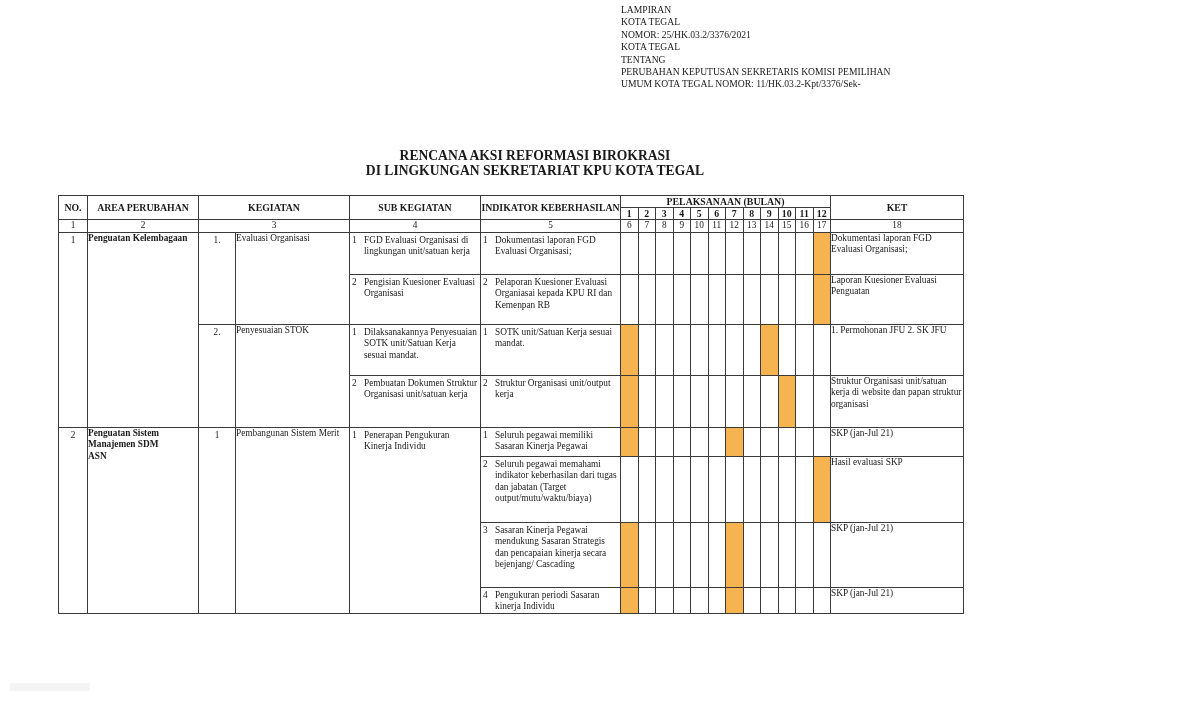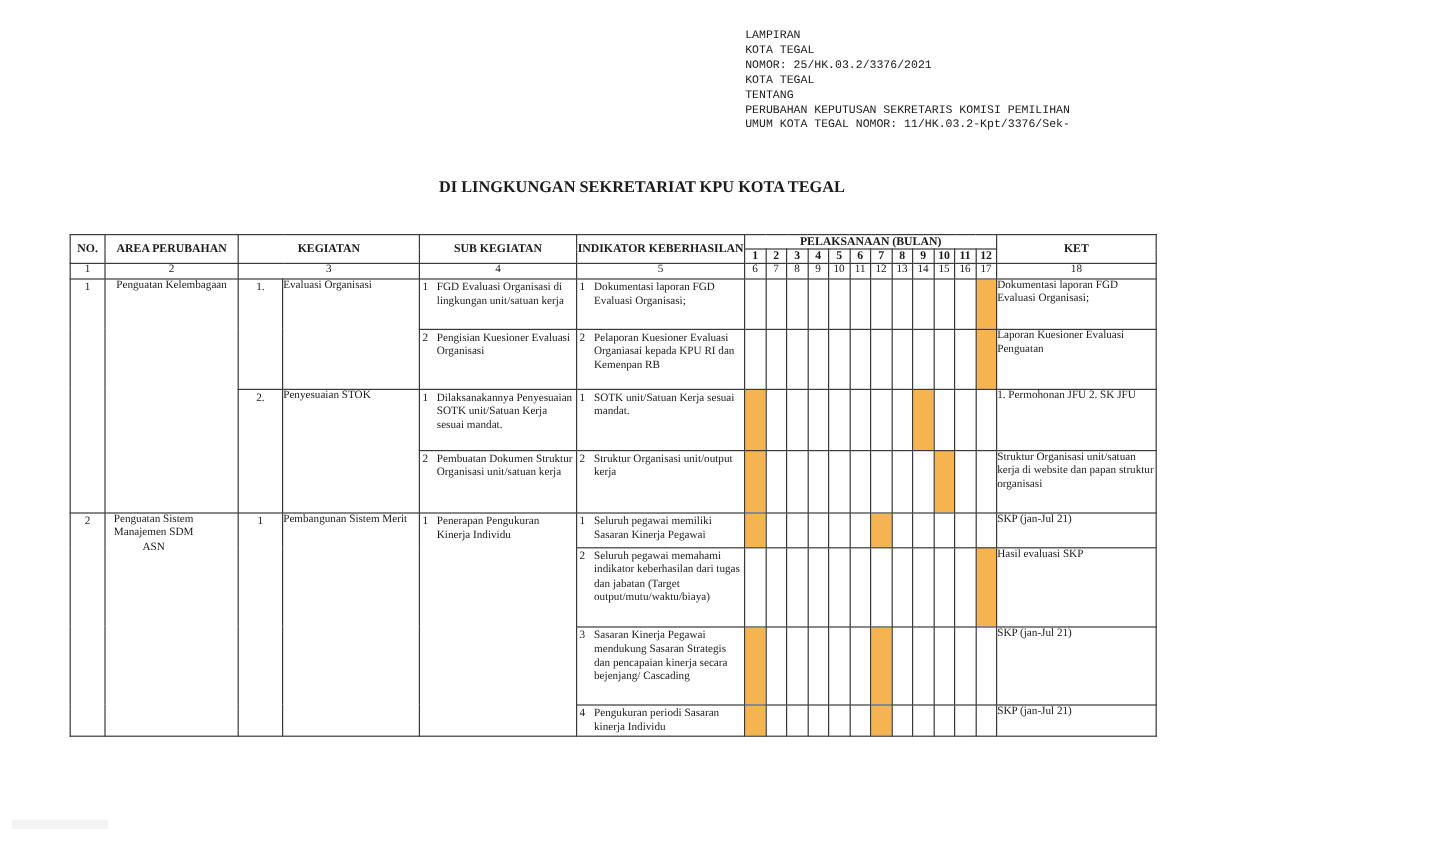--- a/index.html
+++ b/index.html
@@ -1,51 +1,52 @@
 <!DOCTYPE html>
 <html><head>
 <meta charset="utf-8">
 <style>
   html, body { margin:0; padding:0; }
   body { width:1191px; height:701px; background:#ffffff; position:relative; overflow:hidden;
          font-family:"Liberation Serif", serif; color:#1a1a1a; }
-  .lamp { position:absolute; left:621px; top:24px; font-size:9.6px; line-height:12.4px;font-family:Liberation Mono, monospace; }
+  .lamp { position:absolute; left:621px; top:4px; font-size:9.6px; line-height:12.4px; }
   .lamp div { white-space:nowrap; }
   .title { position:absolute; left:300px; width:470px; top:148px; text-align:center;
            font-weight:bold; font-size:13.6px; line-height:15px; }
   table.ra { position:absolute; left:58px; top:195px; border-collapse:collapse; table-layout:fixed;
              font-size:9.3px; line-height:11.6px; }
   table.ra td, table.ra th { border:1px solid #3a3a3a; padding:0; vertical-align:top; overflow:hidden; }
   table.ra th { font-weight:bold; text-align:center; vertical-align:middle; font-size:9.8px; line-height:11px; }
   .num-row td { text-align:center; height:11px; vertical-align:middle; }
   .mon th { font-weight:normal; font-size:9.6px; }
   .cell-t { padding:2px 2px 0 3px; }
   .ctr { text-align:center; }
   .item { display:flex; padding:2px 2px 0 2px; }
   .item .n { width:12px; flex:none; }
   .item .t { flex:1; }
   td.m { padding:0; }
   td.m.on { background:#f5b450; }
-  .bold { font-weight:normal;text-align:center; }
+  .bold { font-weight:bold; }
   .smudge { position:absolute; left:10px; top:683px; width:80px; height:8px; background:#f4f4f4; }
 </style>
 </head>
 <body>
 
 <div class="lamp">
   <div>LAMPIRAN</div>
   <div>KOTA TEGAL</div>
   <div>NOMOR: 25/HK.03.2/3376/2021</div>
   <div>KOTA TEGAL</div>
   <div>TENTANG</div>
   <div>PERUBAHAN KEPUTUSAN SEKRETARIS KOMISI PEMILIHAN</div>
   <div>UMUM KOTA TEGAL NOMOR: 11/HK.03.2-Kpt/3376/Sek-</div>
 </div>
 
 <div class="title">
+  <div>RENCANA AKSI REFORMASI BIROKRASI</div>
   <div>DI LINGKUNGAN SEKRETARIAT KPU KOTA TEGAL</div>
 </div>
 
 <table class="ra">
   <colgroup>
     <col style="width:29px">
       <col style="width:109px">
     <col style="width:37px">
       <col style="width:114px">
     <col style="width:131px">

